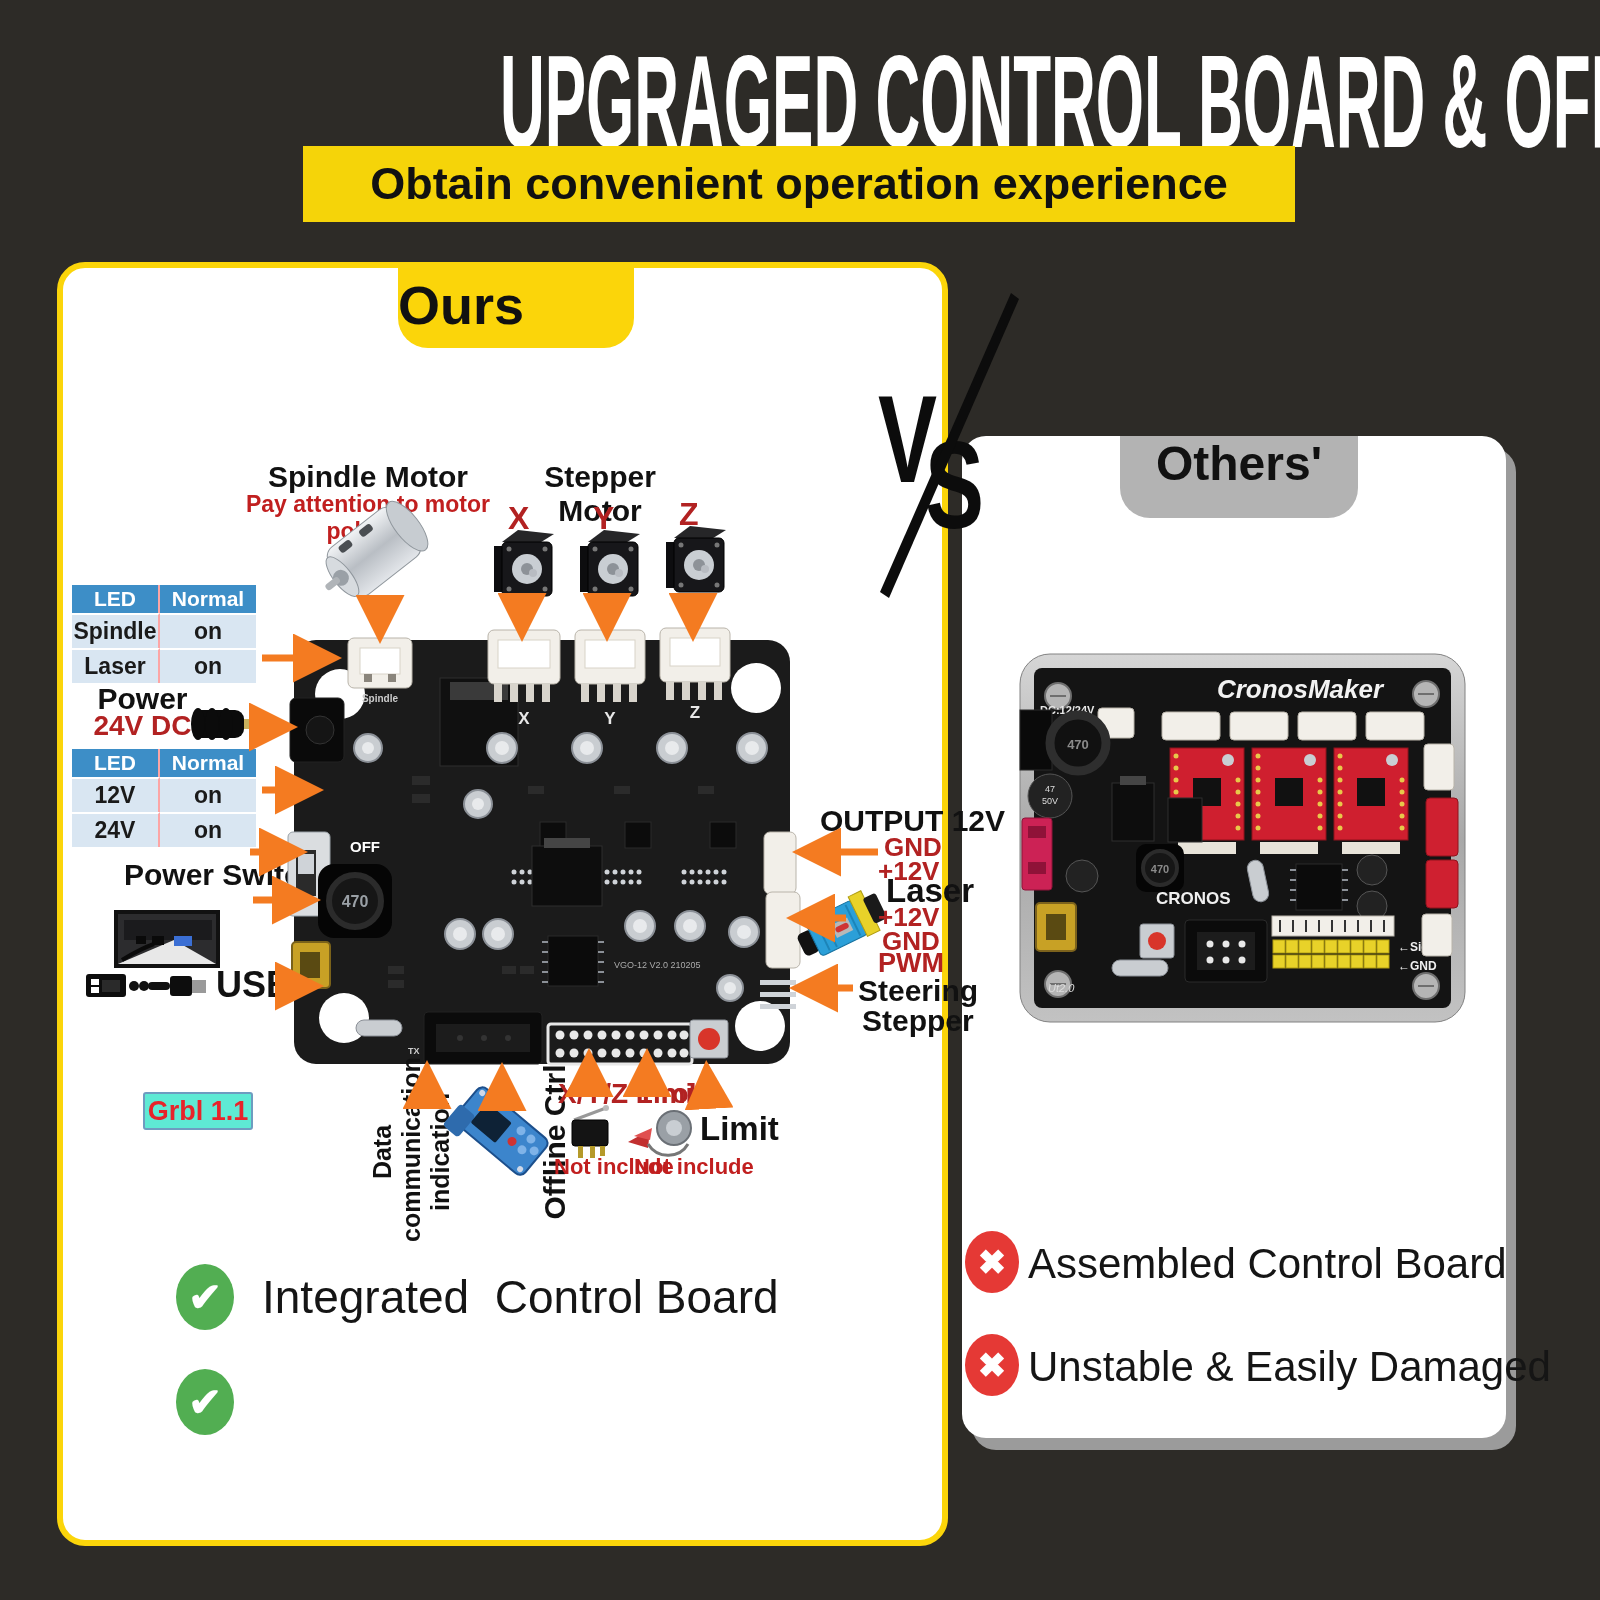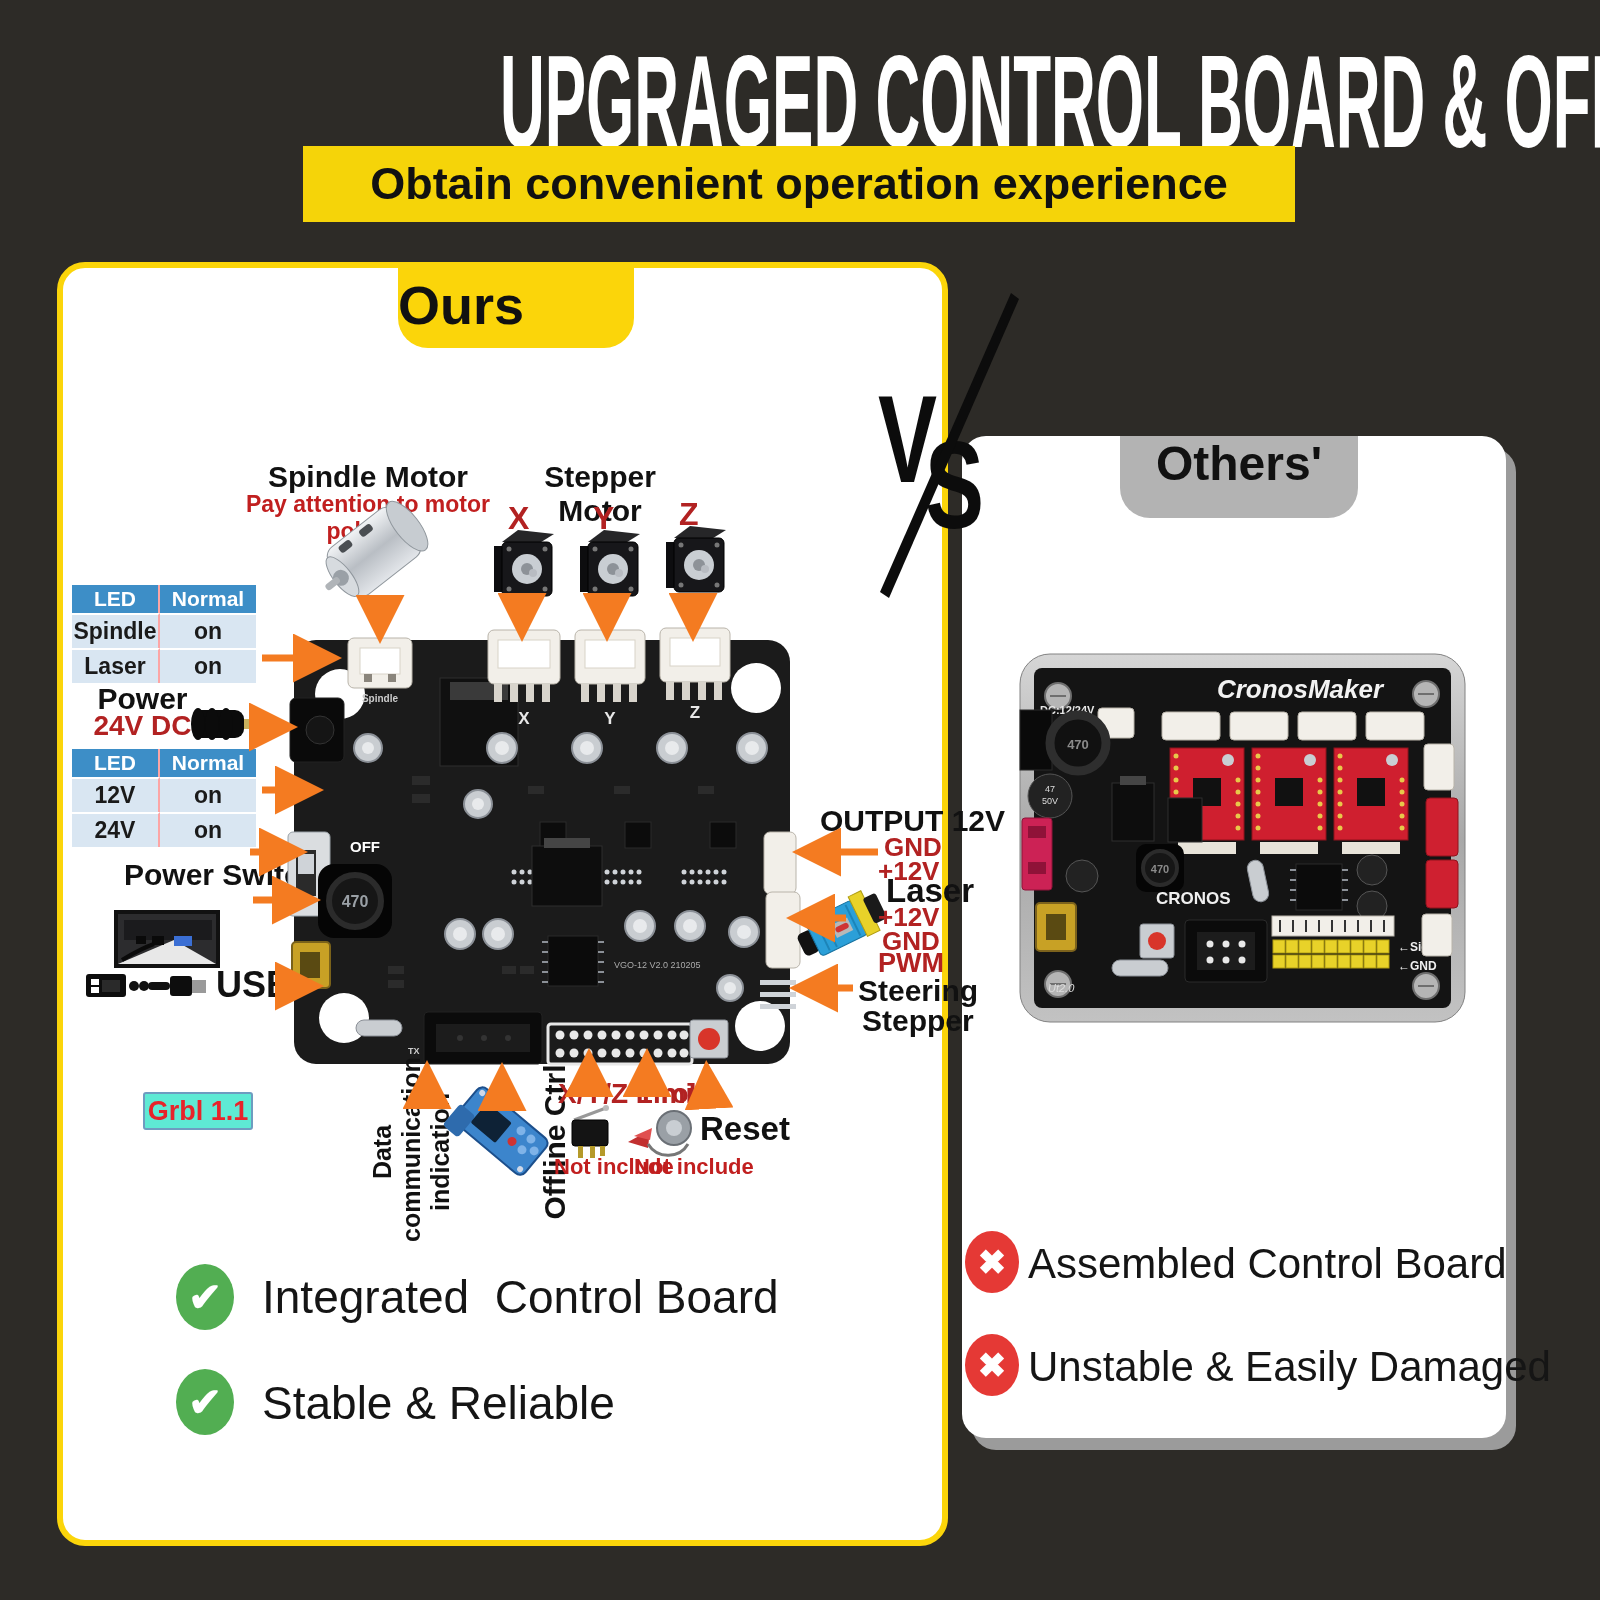--- a/index.html
+++ b/index.html
@@ -482,30 +482,29 @@
   <svg class="abs" style="left:626px;top:1106px;" width="72" height="56">
     <circle cx="48" cy="22" r="17" fill="#9AA0A6" stroke="#6B7076" stroke-width="2"></circle>
     <circle cx="48" cy="22" r="8" fill="#C9CED3"></circle>
     <polygon points="2,36 24,24 22,42" fill="#C23030"></polygon>
     <polygon points="8,30 26,22 24,34" fill="#E05050"></polygon>
     <path d="M22,38 C 32,54 54,52 62,38" stroke="#777" stroke-width="3" fill="none"></path>
   </svg>
 
   <div class="abs lnote" style="left:554px;top:1154px;font-size:22px;">Not include</div>
   <div class="abs lnote" style="left:634px;top:1154px;font-size:22px;">Not include</div>
-  <div class="abs lbl" style="left:700px;top:1110px;font-size:33px;">Reset</div>
+  <div class="abs lbl" style="left:700px;top:1110px;font-size:33px;">Limit</div>
 
   <div class="abs okicon" style="left:176px;top:1264px;">
       <span>✔</span>
     </div>
   <div class="abs protxt" style="left:262px;top:1270px;">Integrated  Control Board</div>
   <div class="abs okicon" style="left:176px;top:1369px;">
       <span>✔</span>
     </div>
-  <div class="abs protxt" style="left:262px;top:1376px;">Stable &amp; Reliable</div>
 
   <svg class="abs" style="left:1020px;top:648px;" width="445" height="382" viewBox="0 0 445 382">
     <defs>
       <linearGradient id="gplate" x1="0" y1="0" x2="0" y2="1">
         <stop offset="0" stop-color="#d6d6d6"></stop>
           <stop offset="0.5" stop-color="#a8a8a8"></stop>
           <stop offset="1" stop-color="#c2c2c2"></stop>
       </linearGradient>
     </defs>
     <rect x="0" y="6" width="445" height="368" rx="30" fill="url(#gplate)" stroke="#828282"></rect>

